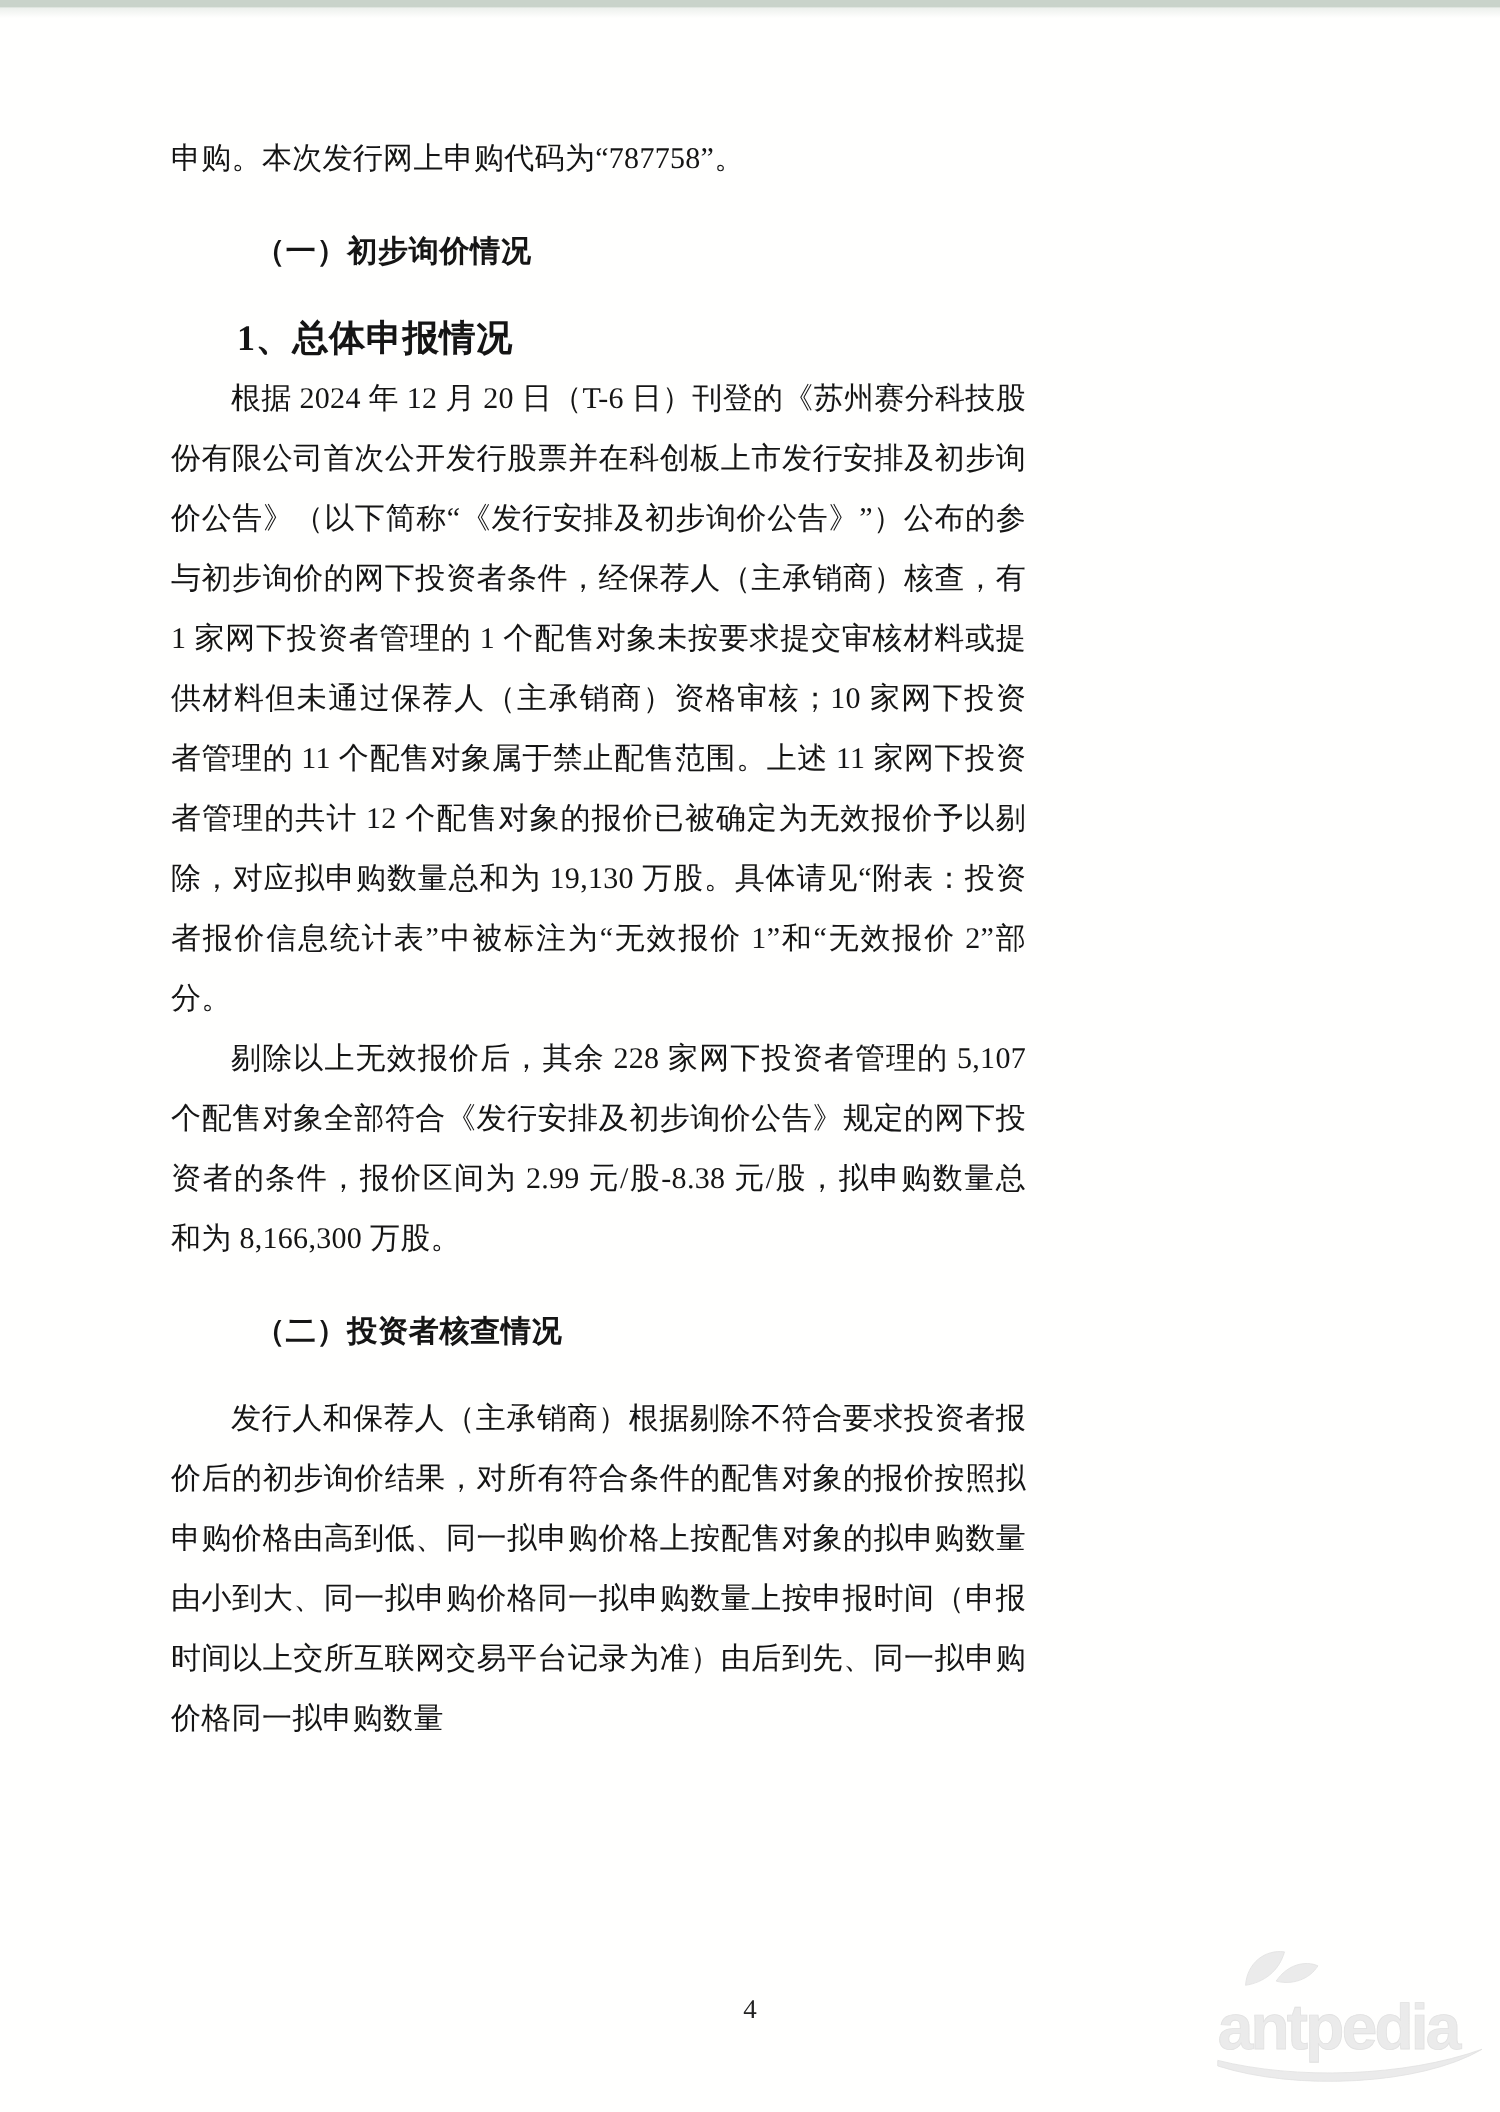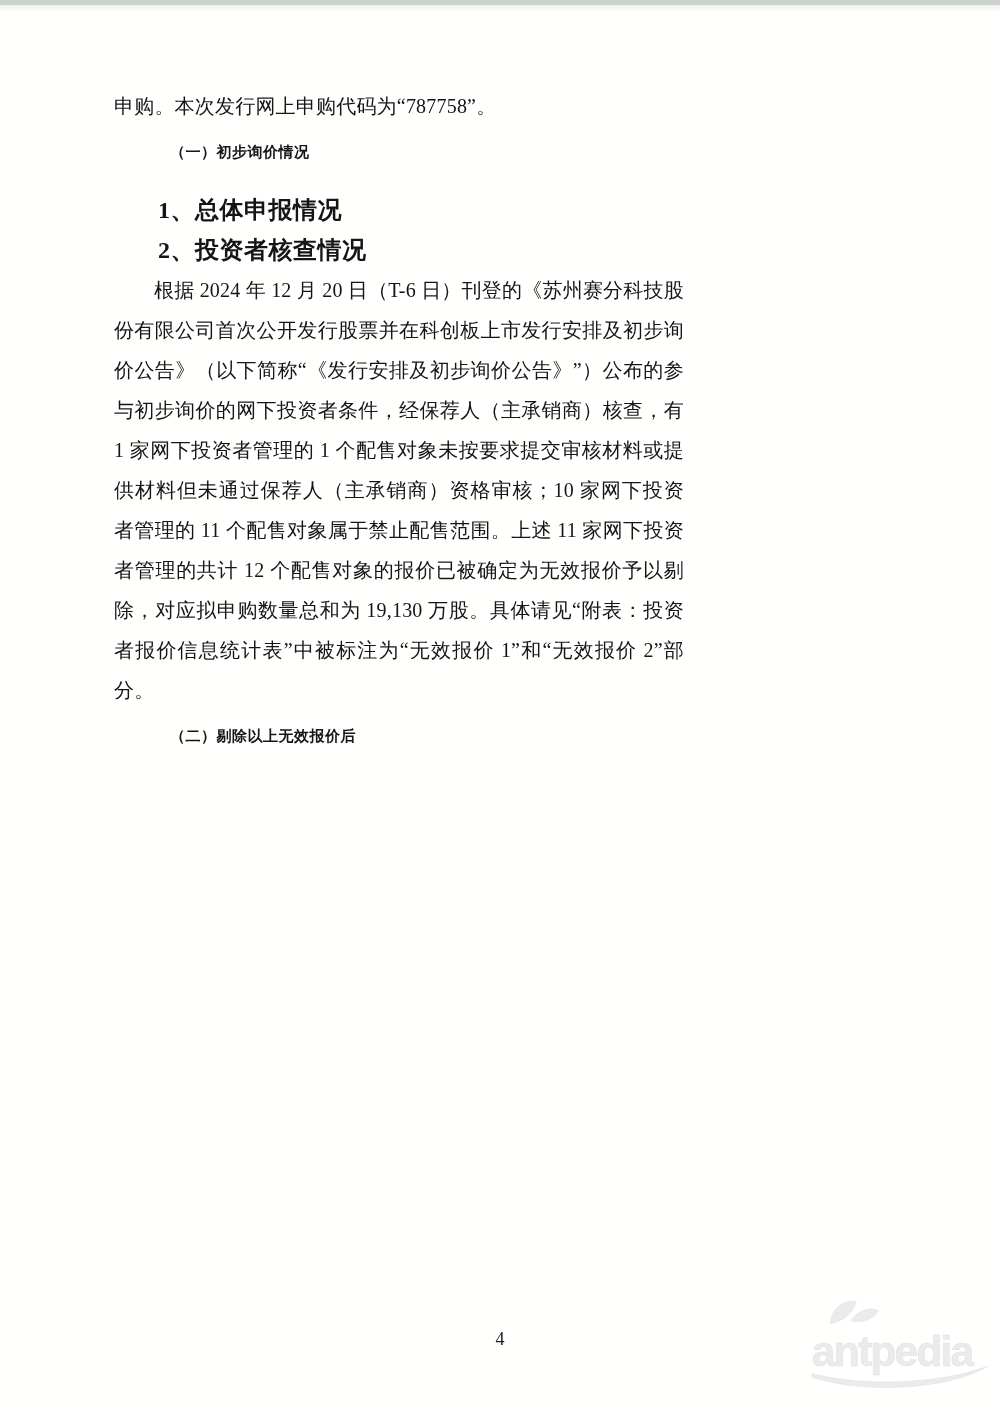--- a/index.html
+++ b/index.html
@@ -41,22 +41,22 @@
     margin: 0;
     font-size: 20px;
     line-height: 40px;
     text-align: justify;
     text-justify: inter-ideograph;
     word-break: break-all;
     letter-spacing: 0.2px;
   }
   p.body.indent { text-indent: 2em; }
   h2.section-heading {
-    margin: 10px 0 22px 0;
-    font-size: 15px;
+    margin: 26px 0 22px 0;
+    font-size: 20px;
     line-height: 32px;
     font-weight: bold;
     text-indent: 56px;
     letter-spacing: 0.5px;
   }
   h3.sub-heading {
     margin: 0;
     font-size: 24px;
     line-height: 40px;
     font-weight: bold;
@@ -88,28 +88,29 @@
   <div class="content">
 
     <p class="body">申购。本次发行网上申购代码为“787758”。</p>
 
 
     <h2 class="section-heading">（一）初步询价情况</h2>
 
     <h3 class="sub-heading">1、总体申报情况</h3>
 
 
-    <h3 class="sub-heading">2、投资者核查情况</h3>
 
     <p class="body indent">根据 2024 年 12 月 20 日（T-6 日）刊登的《苏州赛分科技股份有限公司首次公开发行股票并在科创板上市发行安排及初步询价公告》（以下简称“《发行安排及初步询价公告》”）公布的参与初步询价的网下投资者条件，经保荐人（主承销商）核查，有 1 家网下投资者管理的 1 个配售对象未按要求提交审核材料或提供材料但未通过保荐人（主承销商）资格审核；10 家网下投资者管理的 11 个配售对象属于禁止配售范围。上述 11 家网下投资者管理的共计 12 个配售对象的报价已被确定为无效报价予以剔除，对应拟申购数量总和为 19,130 万股。具体请见“附表：投资者报价信息统计表”中被标注为“无效报价 1”和“无效报价 2”部分。</p>
 
+    <p class="body indent">剔除以上无效报价后，其余 228 家网下投资者管理的 5,107 个配售对象全部符合《发行安排及初步询价公告》规定的网下投资者的条件，报价区间为 2.99 元/股-8.38 元/股，拟申购数量总和为 8,166,300 万股。</p>
 
-    <h2 class="section-heading">（二）剔除以上无效报价后</h2>
+    <h2 class="section-heading">（二）投资者核查情况</h2>
 
 
+    <p class="body indent">发行人和保荐人（主承销商）根据剔除不符合要求投资者报价后的初步询价结果，对所有符合条件的配售对象的报价按照拟申购价格由高到低、同一拟申购价格上按配售对象的拟申购数量由小到大、同一拟申购价格同一拟申购数量上按申报时间（申报时间以上交所互联网交易平台记录为准）由后到先、同一拟申购价格同一拟申购数量</p>
 
   </div>
 
   <div class="page-number">4</div>
 
   <svg class="watermark" width="186" height="102" viewBox="0 0 200 110" aria-hidden="true">
     <g fill="#eaeaea" stroke="#e0e0e0" stroke-width="0.6">
       <path d="M26,34 C27,18 40,8 54,10 C50,24 39,32 26,34 Z"></path>
       <path d="M48,31 C56,19 69,16 78,20 C72,30 59,34 48,31 Z"></path>
     </g>

